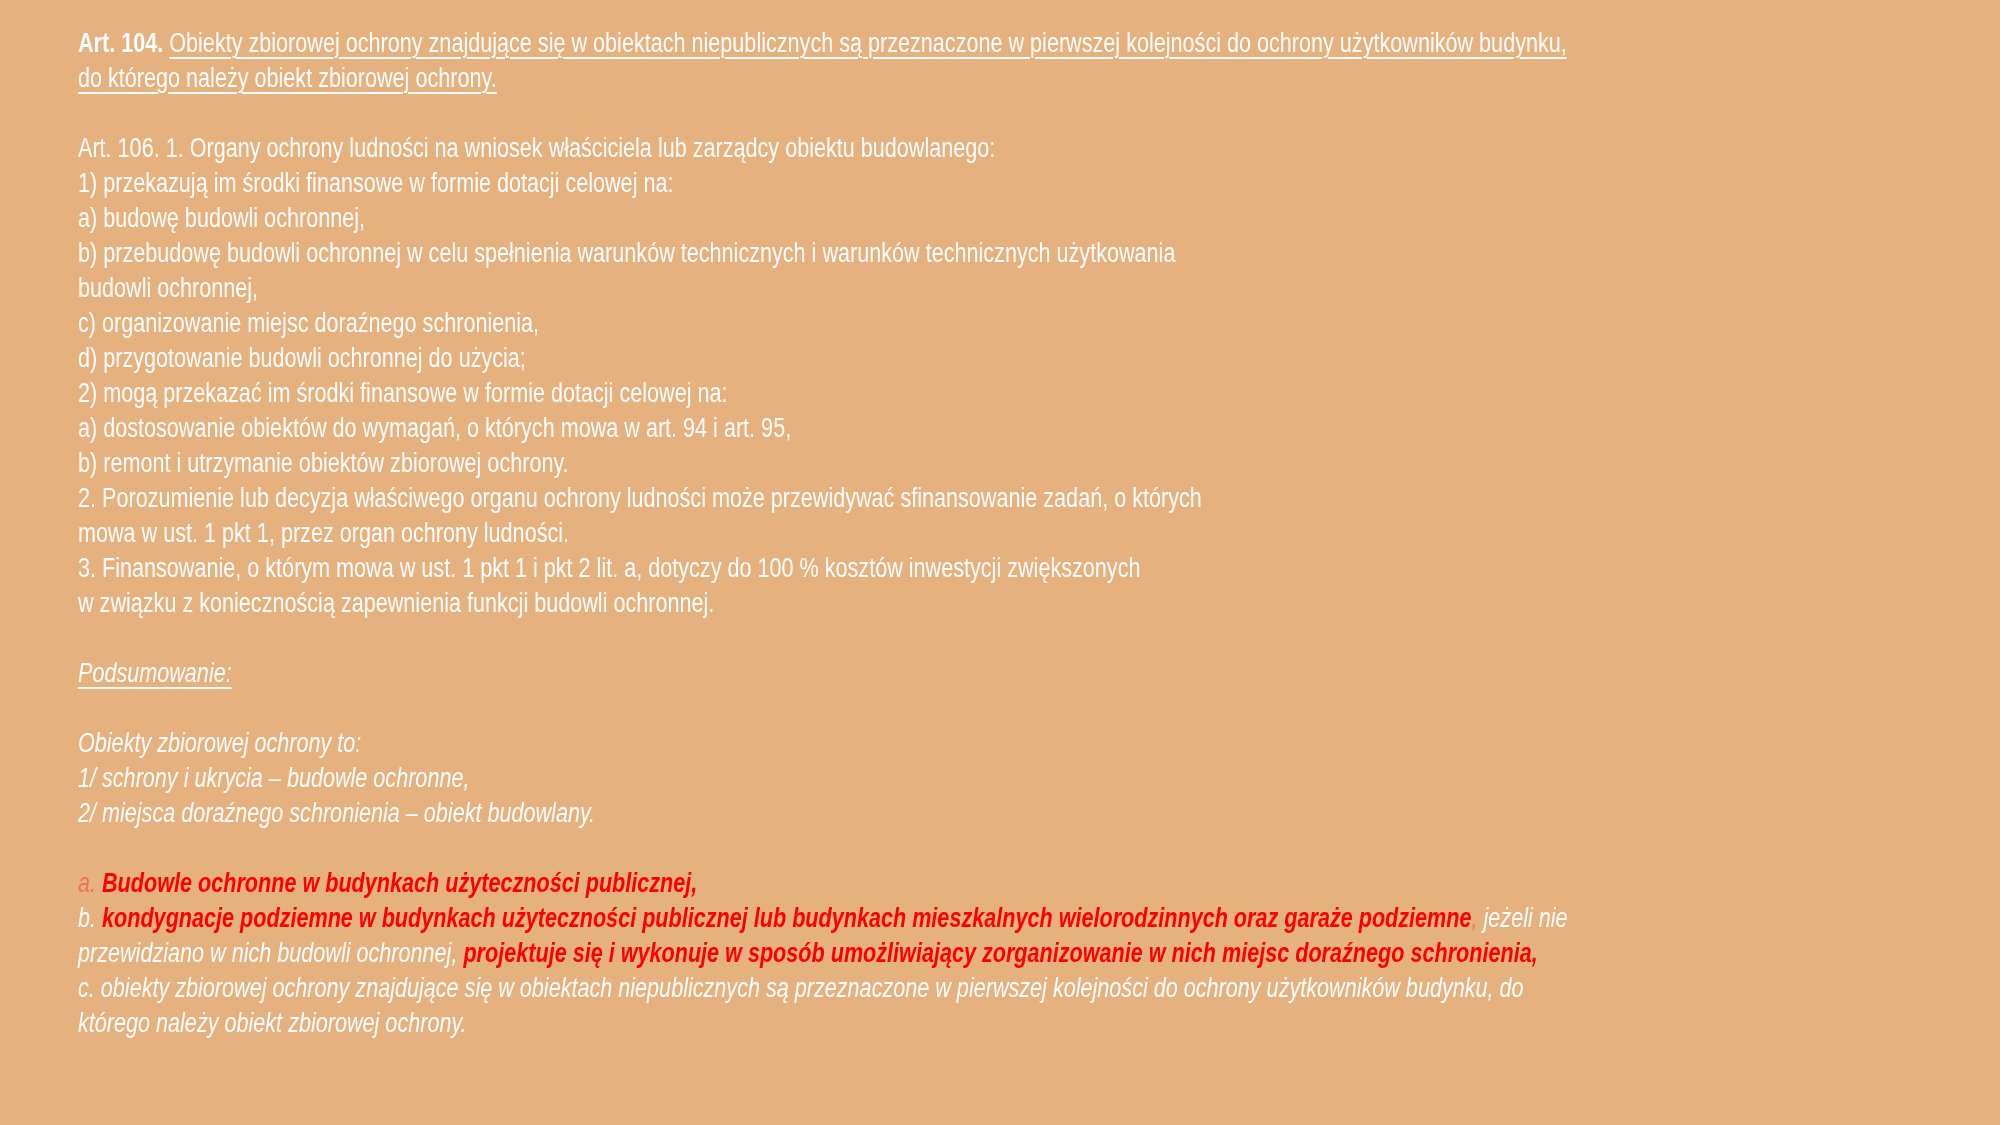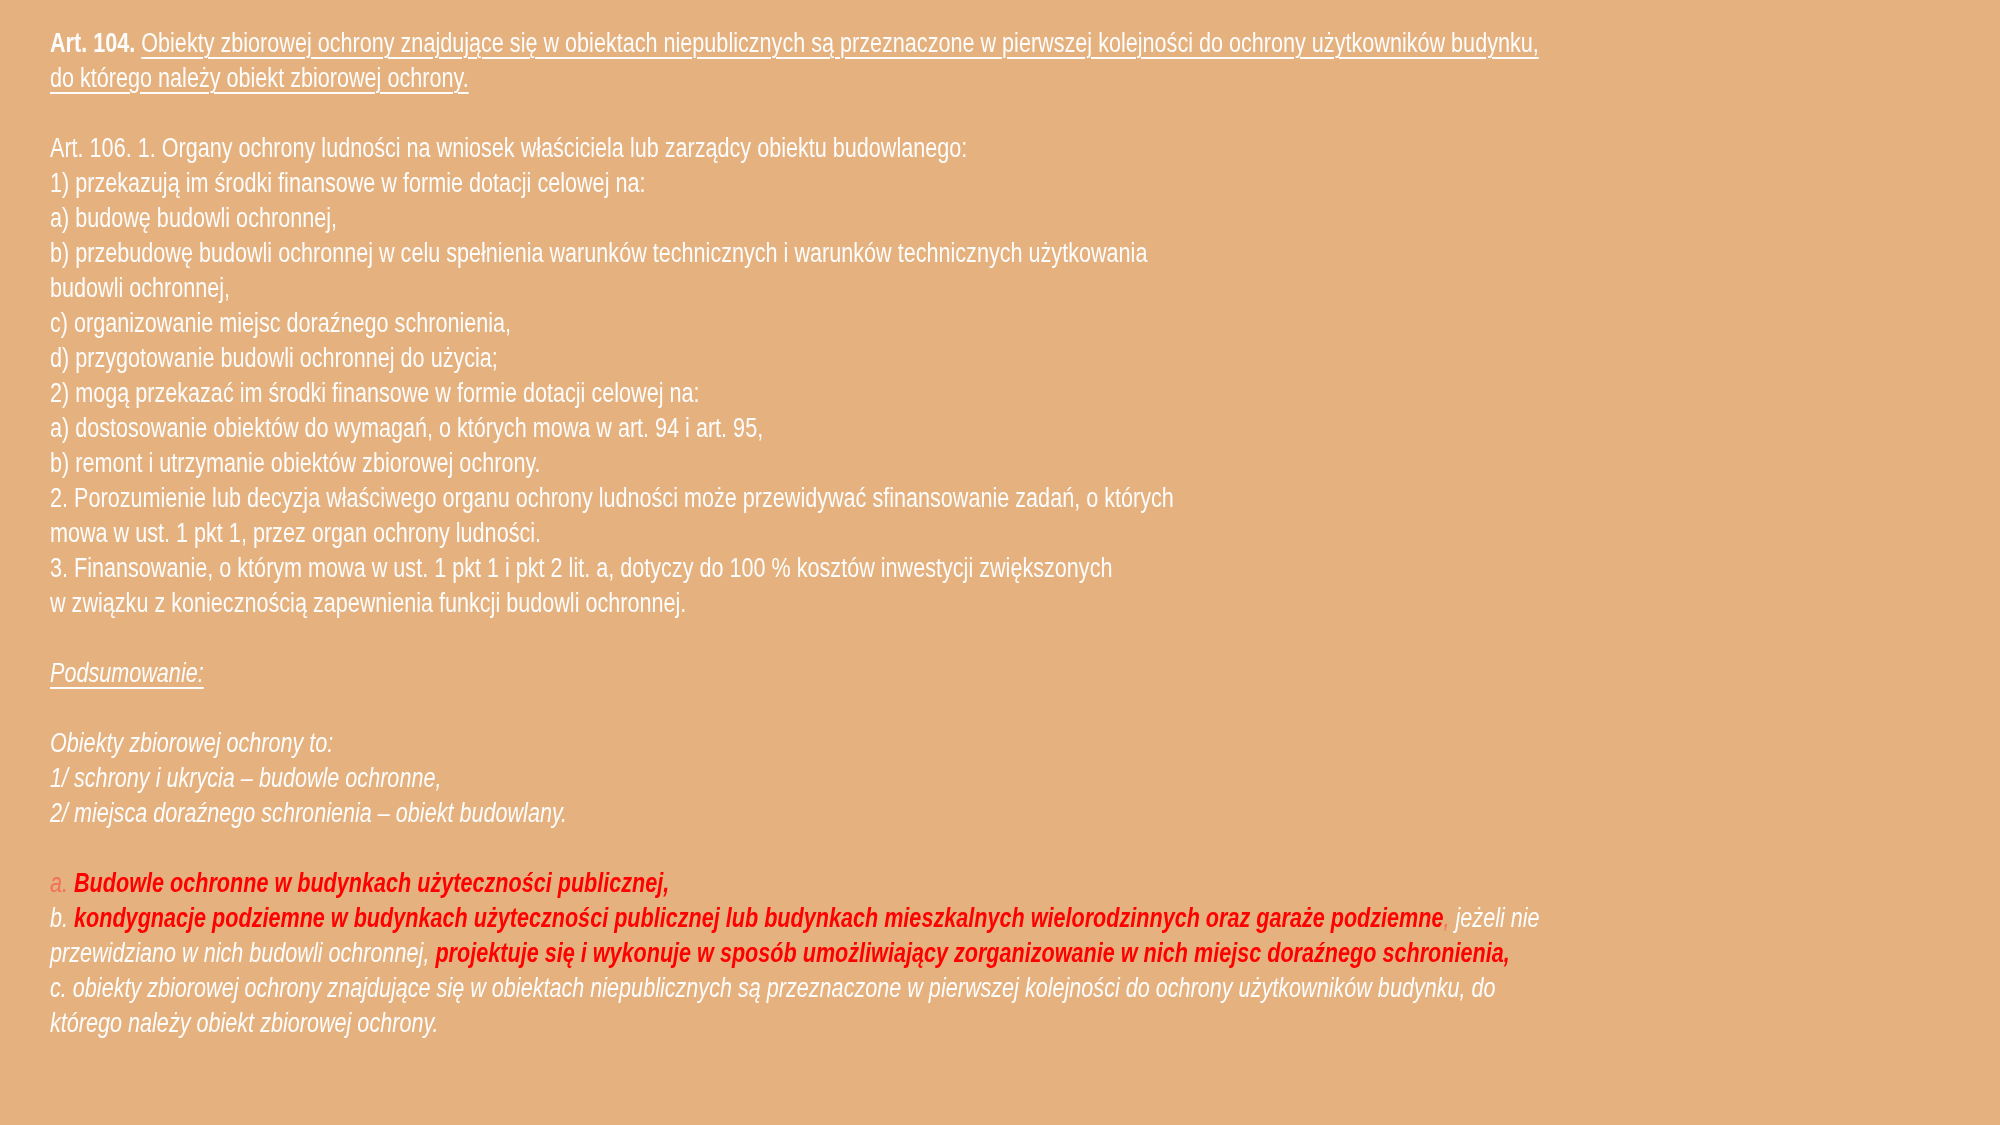--- a/index.html
+++ b/index.html
@@ -9,21 +9,21 @@
   body {
     width: 2000px;
     height: 1125px;
     background: var(--background, #e5b27f);
     overflow: hidden;
   }
   .slide {
     box-sizing: border-box;
     width: 2000px;
     height: 1125px;
-    padding: 26px 0 0 50px;
+    padding: 26px 0 0 78px;
     font-family: "Liberation Sans", "DejaVu Sans", sans-serif;
     font-size: 27px;
     line-height: 35px;
     color: var(--text, #fdfdfd);
   }
   .line {
     height: 35px;
     white-space: pre;
     transform: scaleX(0.80);
     transform-origin: 0 50%;

